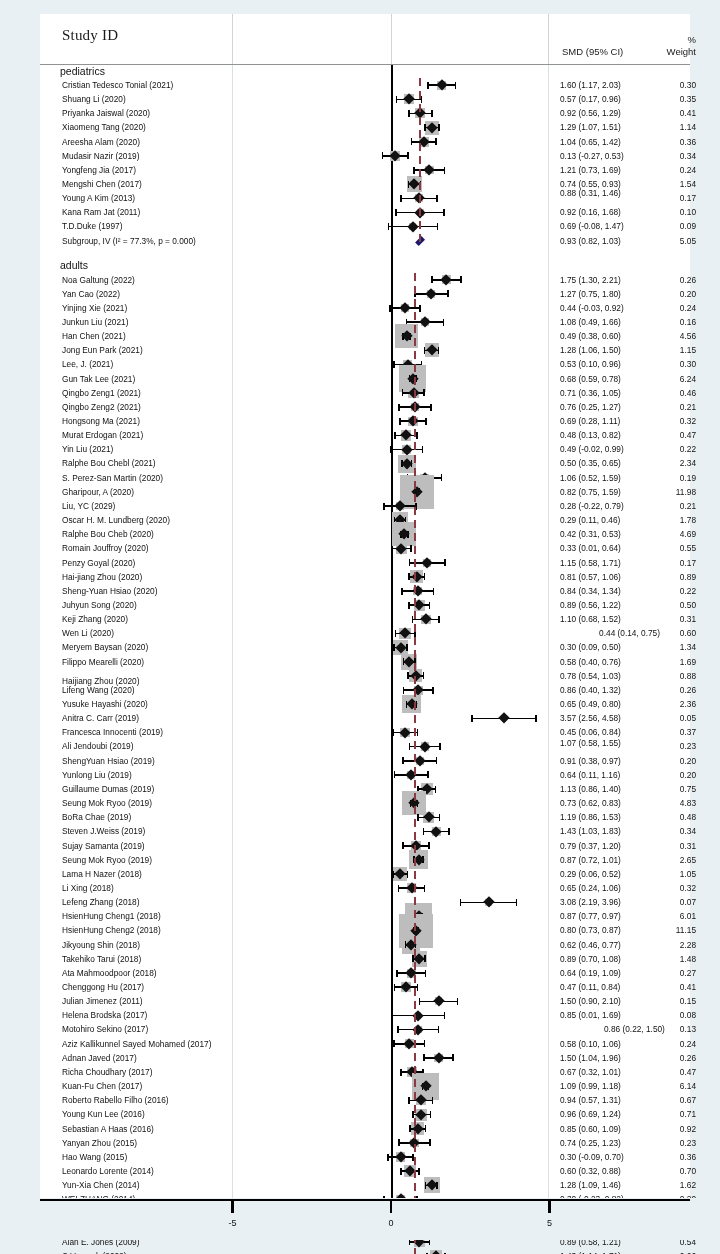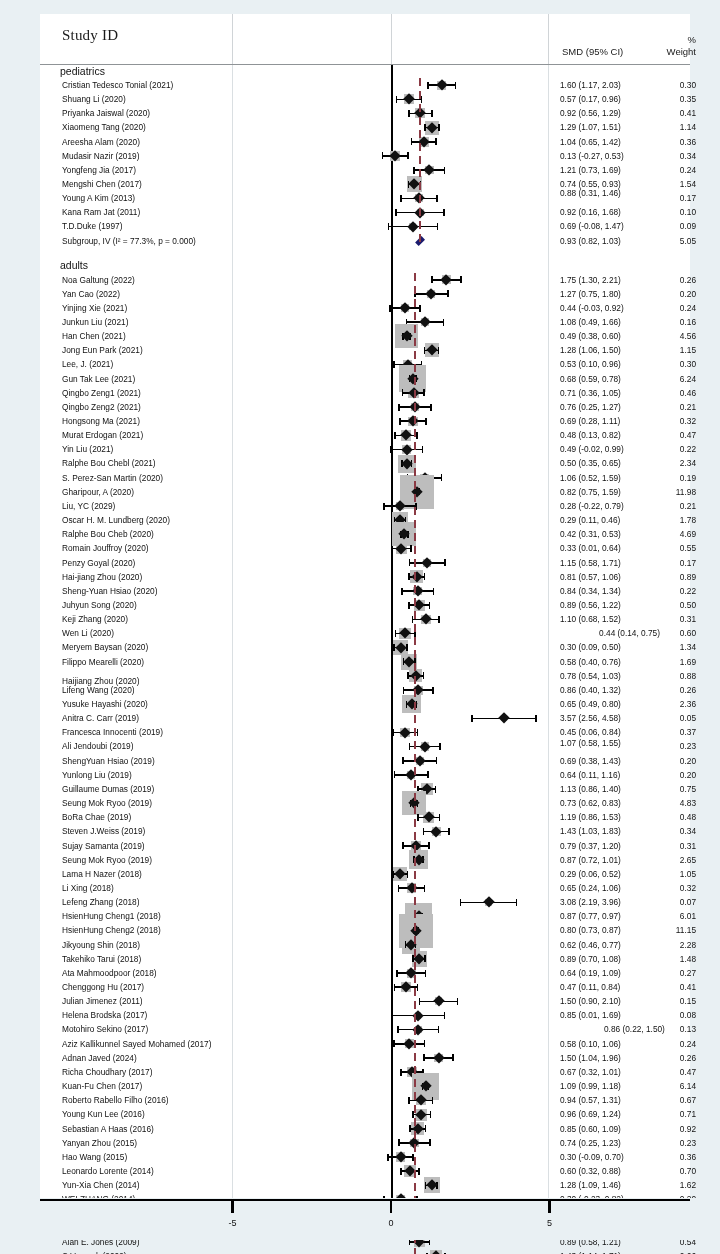--- a/index.html
+++ b/index.html
@@ -494,21 +494,21 @@
           <div class="dmk" style="left: 384.919px; top: 681.662px; width: 8.2px; height: 8.2px;"></div>
           <div class="study-label" style="top: 676.462px;">Ali Jendoubi (2019)</div>
           <div class="smd-val" style="top: 673px;">1.07 (0.58, 1.55)</div>
           <div class="wt-val" style="top: 676.462px;">0.23</div>
           <div class="wbox" style="left: 375.69px; top: 691.655px; width: 8.31437px; height: 8.31437px;"></div>
           <div class="ciline" style="left: 363.046px; top: 695.012px; width: 33.285px;"></div>
           <div class="cicap" style="left: 362.246px; top: 692.312px;"></div>
           <div class="cicap" style="left: 395.531px; top: 692.312px;"></div>
           <div class="dmk" style="left: 379.847px; top: 695.812px; width: 8.2px; height: 8.2px;"></div>
           <div class="study-label" style="top: 690.612px;">ShengYuan Hsiao (2019)</div>
-          <div class="smd-val" style="top: 690.612px;">0.69 (0.38, 1.43)</div>
+          <div class="smd-val" style="top: 690.612px;">0.91 (0.38, 0.97)</div>
           <div class="wt-val" style="top: 690.612px;">0.20</div>
           <div class="wbox" style="left: 367.131px; top: 705.805px; width: 8.31437px; height: 8.31437px;"></div>
           <div class="ciline" style="left: 354.487px; top: 709.162px; width: 33.285px;"></div>
           <div class="cicap" style="left: 353.687px; top: 706.462px;"></div>
           <div class="cicap" style="left: 386.972px; top: 706.462px;"></div>
           <div class="dmk" style="left: 371.288px; top: 709.962px; width: 8.2px; height: 8.2px;"></div>
           <div class="study-label" style="top: 704.762px;">Yunlong Liu (2019)</div>
           <div class="smd-val" style="top: 704.762px;">0.64 (0.11, 1.16)</div>
           <div class="wt-val" style="top: 704.762px;">0.20</div>
           <div class="wbox" style="left: 380.737px; top: 718.029px; width: 12.1674px; height: 12.1674px;"></div>
@@ -661,21 +661,21 @@
           <div class="cicap" style="left: 383.802px; top: 975.312px;"></div>
           <div class="dmk" style="left: 369.386px; top: 978.812px; width: 8.2px; height: 8.2px;"></div>
           <div class="study-label" style="top: 973.612px;">Aziz Kallikunnel Sayed Mohamed (2017)</div>
           <div class="smd-val" style="top: 973.612px;">0.58 (0.10, 1.06)</div>
           <div class="wt-val" style="top: 973.612px;">0.24</div>
           <div class="wbox" style="left: 394.104px; top: 988.517px; width: 8.8911px; height: 8.8911px;"></div>
           <div class="ciline" style="left: 383.968px; top: 992.162px; width: 29.164px;"></div>
           <div class="cicap" style="left: 383.168px; top: 989.462px;"></div>
           <div class="cicap" style="left: 412.332px; top: 989.462px;"></div>
           <div class="dmk" style="left: 398.55px; top: 992.962px; width: 8.2px; height: 8.2px;"></div>
-          <div class="study-label" style="top: 987.762px;">Adnan Javed (2024)</div>
+          <div class="study-label" style="top: 987.762px;">Adnan Javed (2017)</div>
           <div class="smd-val" style="top: 987.762px;">1.50 (1.04, 1.96)</div>
           <div class="wt-val" style="top: 987.762px;">0.26</div>
           <div class="wbox" style="left: 366.985px; top: 1001.86px; width: 10.5072px; height: 10.5072px;"></div>
           <div class="ciline" style="left: 361.144px; top: 1006.31px; width: 21.873px;"></div>
           <div class="cicap" style="left: 360.344px; top: 1003.61px;"></div>
           <div class="cicap" style="left: 382.217px; top: 1003.61px;"></div>
           <div class="dmk" style="left: 372.239px; top: 1007.11px; width: 8.2px; height: 8.2px;"></div>
           <div class="study-label" style="top: 1001.91px;">Richa Choudhary (2017)</div>
           <div class="smd-val" style="top: 1001.91px;">0.67 (0.32, 1.01)</div>
           <div class="wt-val" style="top: 1001.91px;">0.47</div>

